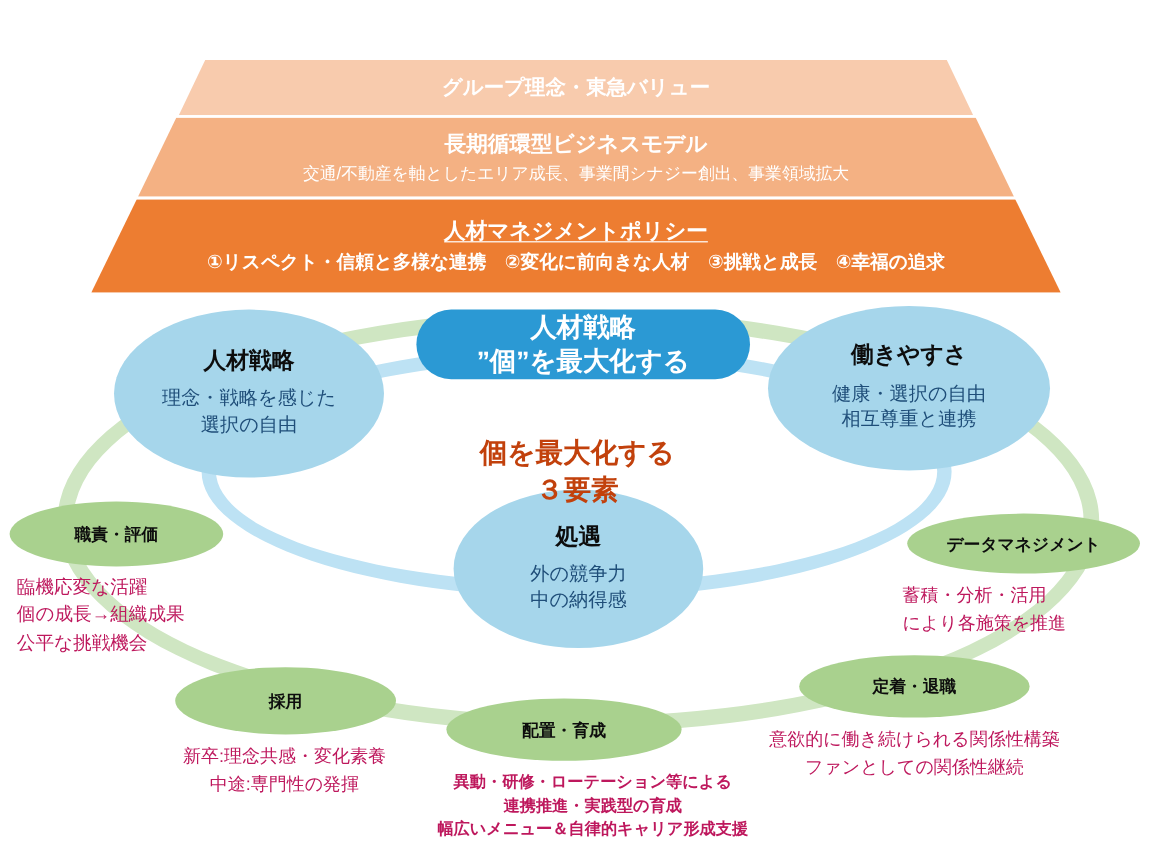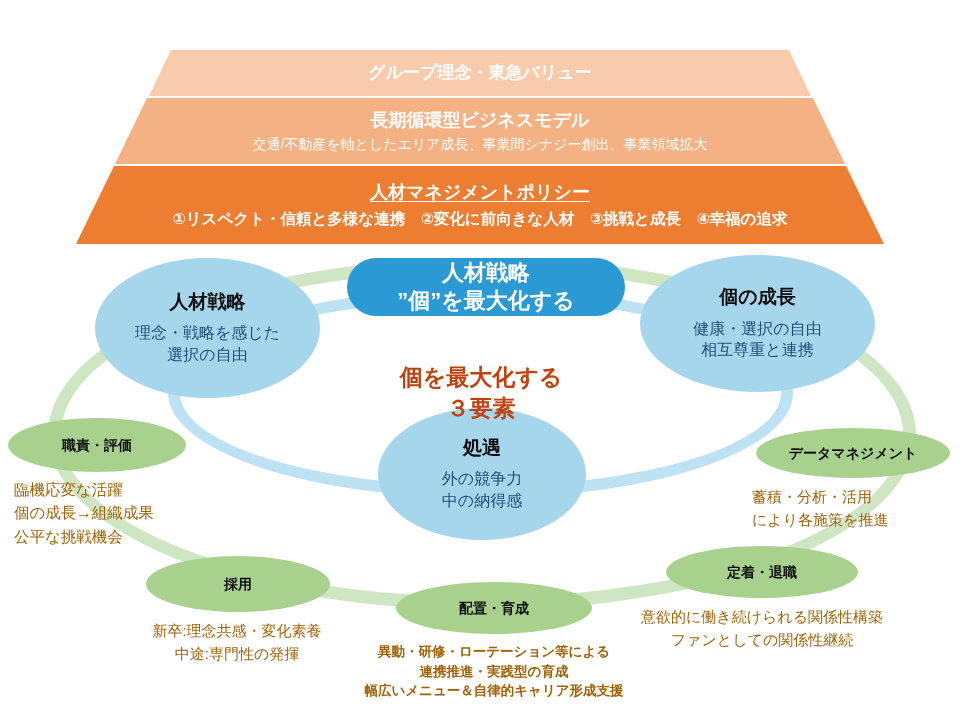--- a/index.html
+++ b/index.html
@@ -113,27 +113,27 @@
   
   .n-satisfaction  { left: 95px;  top: 258px; width: 225px; height: 140px; }
   .n-ease          { left: 640px; top: 255px; width: 235px; height: 137px; }
   .n-compensation  { left: 378px; top: 408px; width: 208px; height: 132px; }
 
   
   .n-responsibility { left: 8px;   top: 418px; width: 178px; height: 54px; }
   .n-datamgmt       { left: 756px; top: 428px; width: 194px; height: 50px; }
   .n-datamgmt .n-title { font-size: 16.5px; }
   .n-recruit        { left: 146px; top: 556px; width: 184px; height: 56px; }
-  .n-placement      { left: 396px; top: 582px; width: 196px; height: 52px; text-align: center; }
+  .n-placement      { left: 372px; top: 582px; width: 196px; height: 52px; text-align: center; }
   .n-retention      { left: 666px; top: 546px; width: 192px; height: 52px; }
 
   
   .desc-block {
     position: absolute;
-    color: #a16207;
+    color: #be185d;
     line-height: 1.5;
     z-index: 3;
   }
   .d-responsibility { left: 14px;  top: 478px; width: 210px; text-align: left;   font-size: 15.5px; }
   .d-datamgmt       { left: 752px; top: 486px; width: 200px; text-align: left; font-size: 15px; }
   .d-recruit        { left: 126px; top: 620px; width: 222px; text-align: center; font-size: 15px; }
   .d-placement      { left: 358px; top: 642px; width: 272px; text-align: center; font-size: 13.5px; line-height: 1.45; font-weight: bold; }
   .d-retention      { left: 608px; top: 606px; width: 308px; text-align: center; font-size: 15px; }
 </style>
 </head>
@@ -163,21 +163,21 @@
 
   <div class="core-label pre">個を最大化する
 ３要素</div>
 
   <div class="ellipse inner n-satisfaction">
     <div class="n-title">人材戦略</div>
     <div class="n-desc pre">理念・戦略を感じた
 選択の自由</div>
   </div>
   <div class="ellipse inner n-ease">
-    <div class="n-title">個の成長</div>
+    <div class="n-title">働きやすさ</div>
     <div class="n-desc pre">健康・選択の自由
 相互尊重と連携</div>
   </div>
   <div class="ellipse inner n-compensation">
     <div class="n-title">処遇</div>
     <div class="n-desc pre">外の競争力
 中の納得感</div>
   </div>
 
   <div class="ellipse outer n-responsibility">

